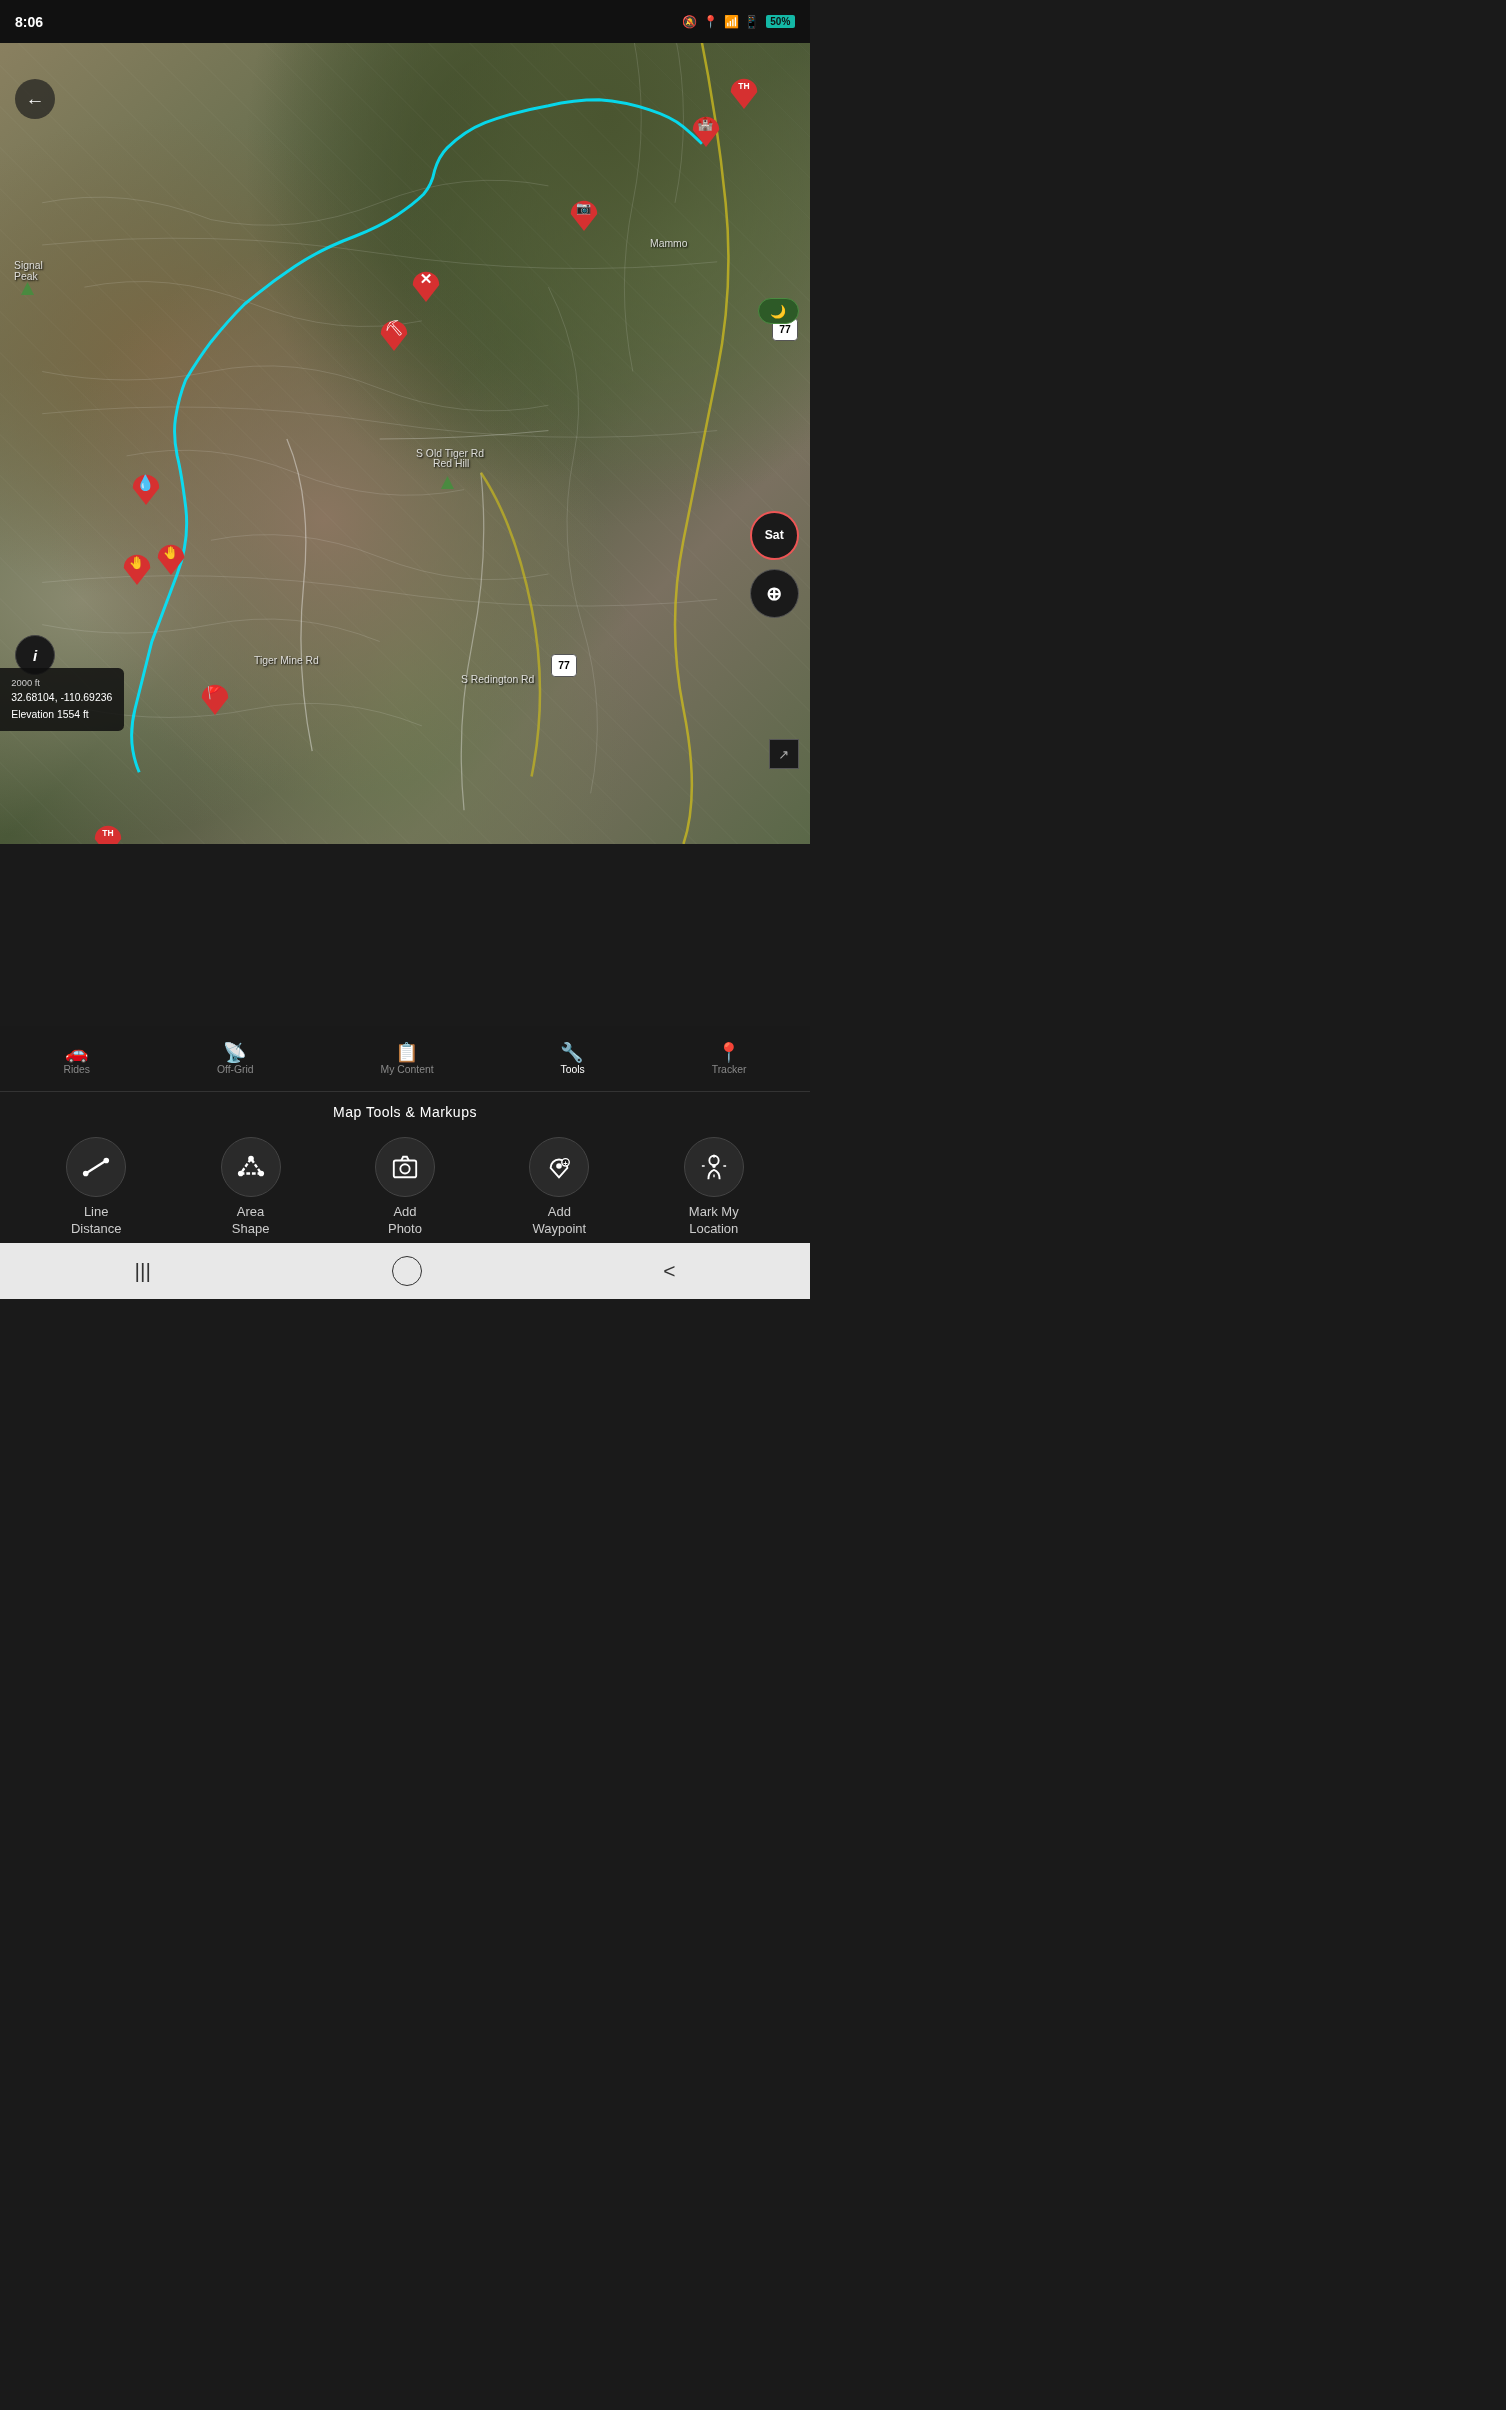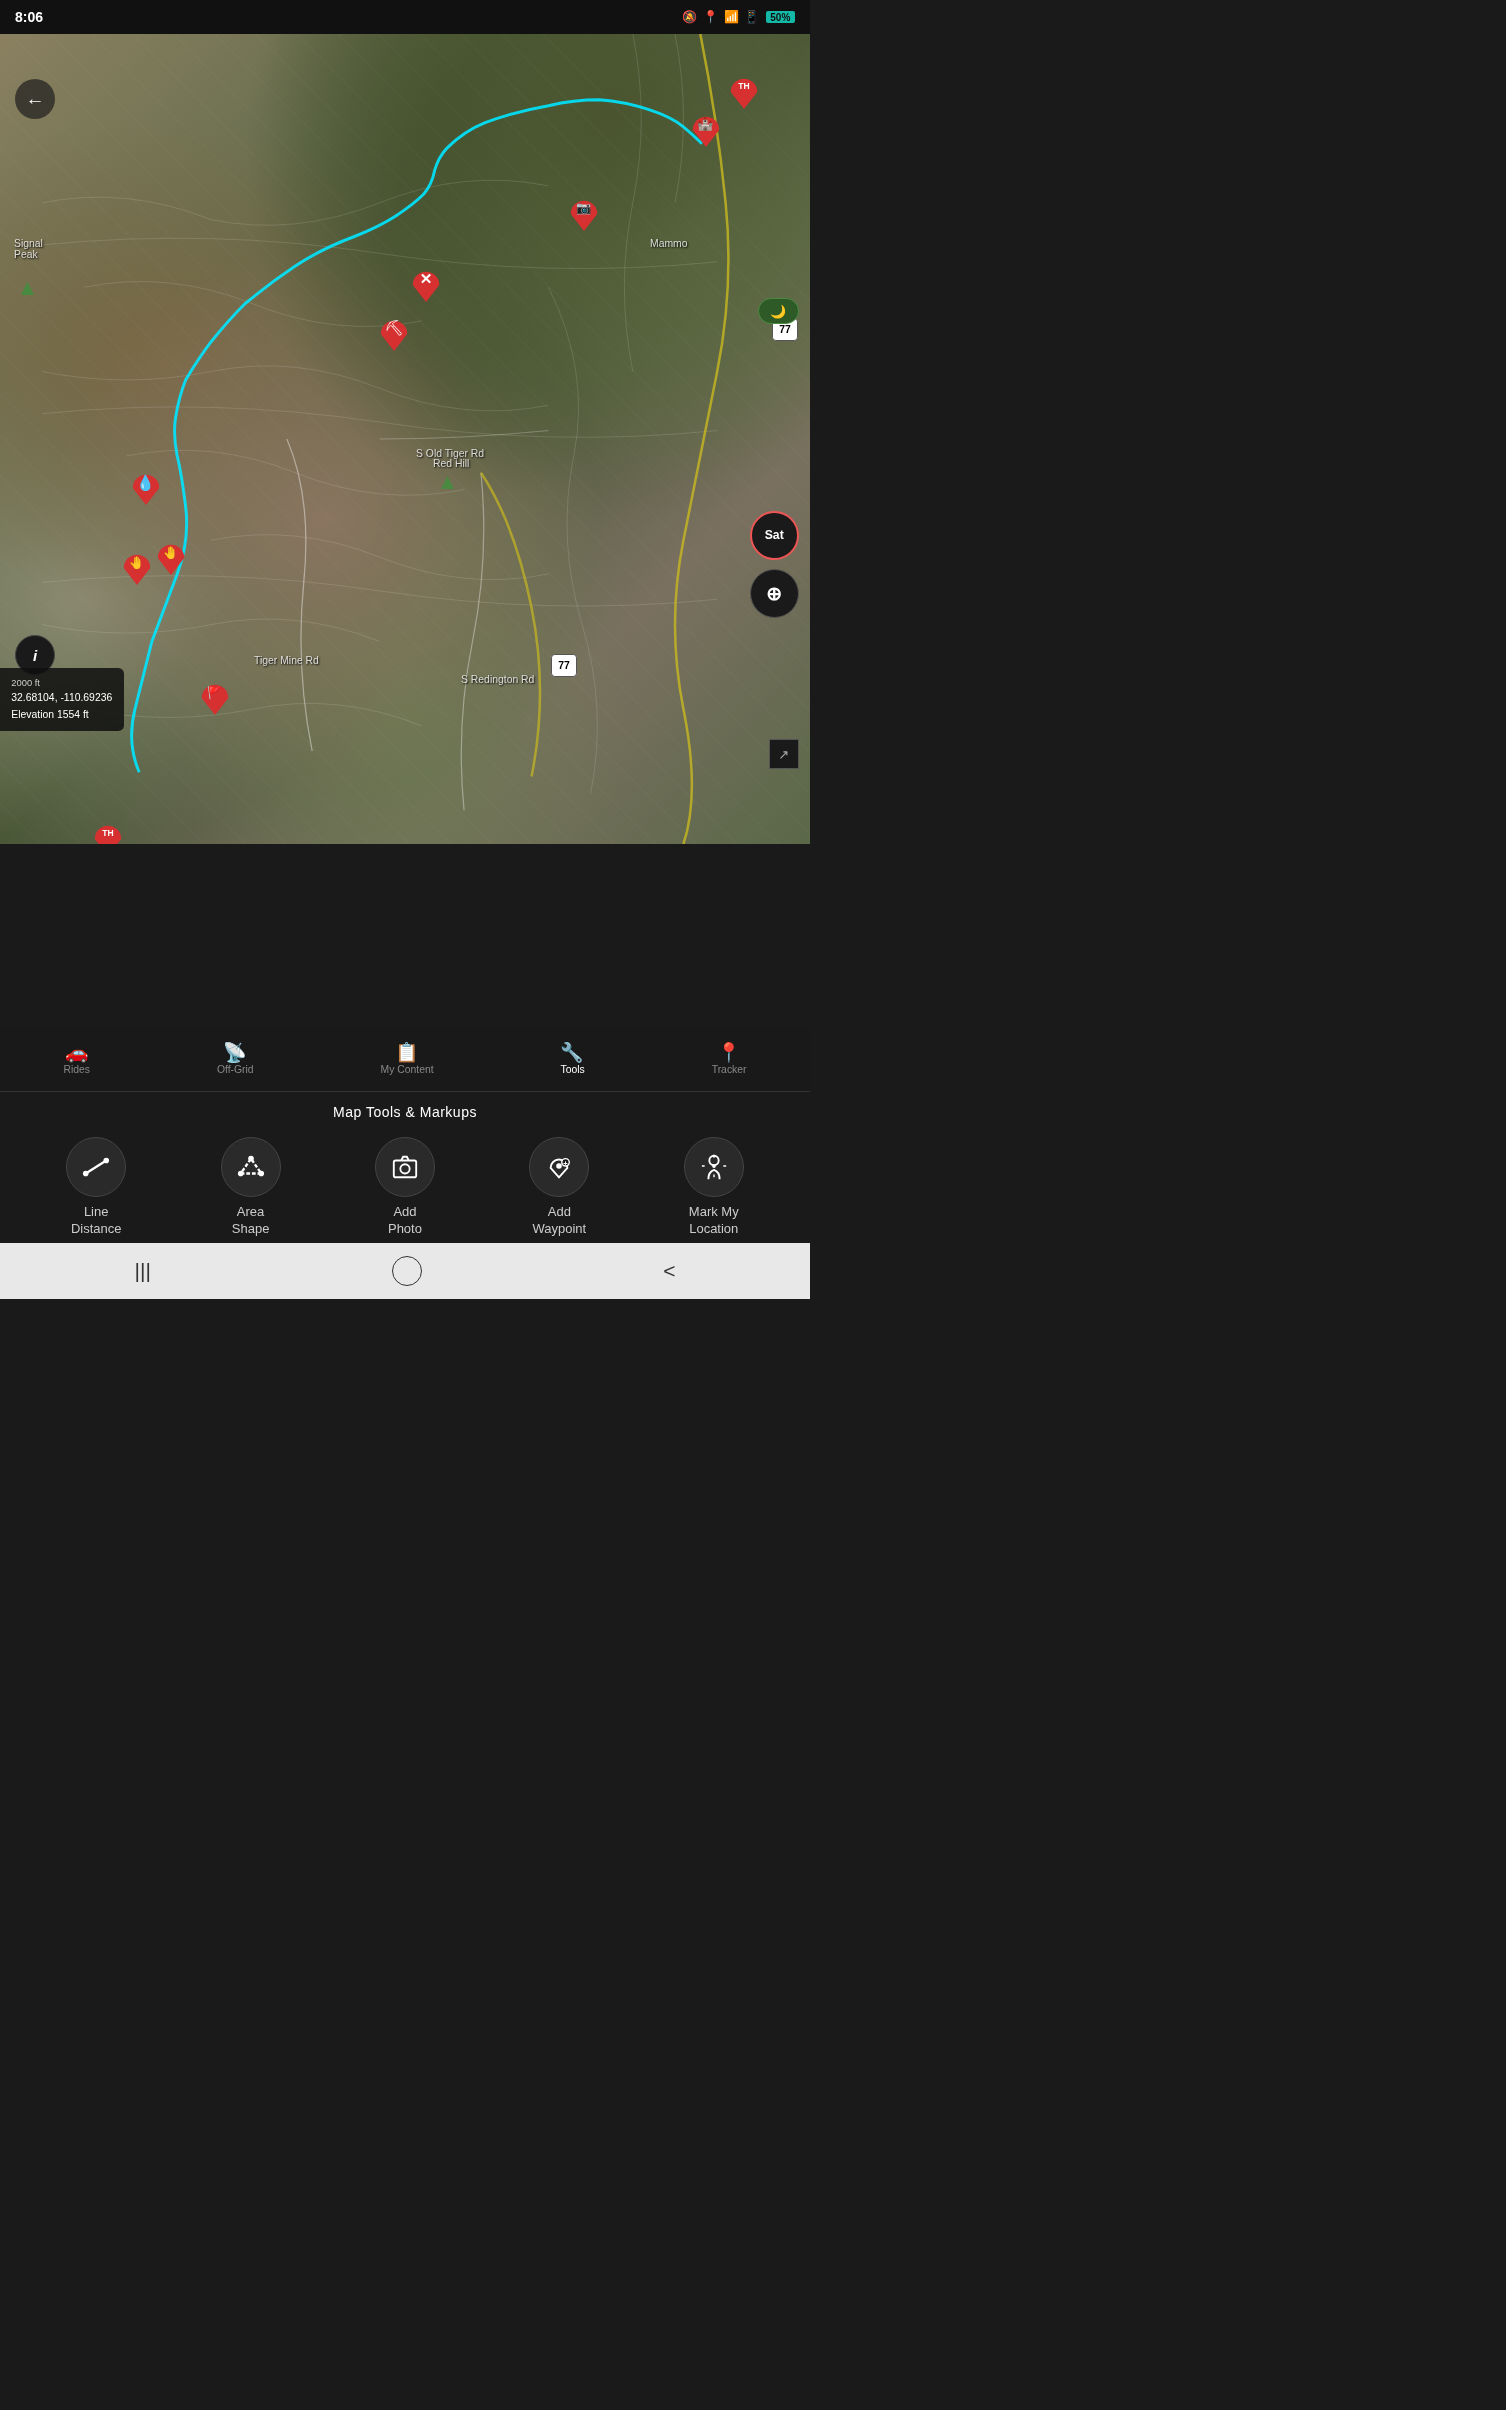--- a/index.html
+++ b/index.html
@@ -9,21 +9,21 @@
       background: #1a1a1a;
       font-family: -apple-system, BlinkMacSystemFont, 'Segoe UI', sans-serif;
       overflow: hidden;
       position: relative;
     }
 
     
     .status-bar {
       position: absolute;
       top: 0; left: 0; right: 0;
-      height: 34px;
+      height: 43px;
       background: #111;
       display: flex;
       align-items: center;
       justify-content: space-between;
       padding: 0 15px;
       z-index: 100;
     }
     .status-time {
       color: #fff;
       font-size: 14px;
@@ -391,21 +391,21 @@
 
     <path d="M520,520 Q530,620 510,720 Q490,820 500,920" stroke="rgba(255,255,255,0.35)" stroke-width="1.5" fill="none"></path>
 
     <path d="M780,0 Q800,100 810,200 Q820,300 800,400 Q780,500 760,600 Q740,700 760,800 Q780,900 760,960" stroke="#c8b820" stroke-width="3" fill="none" opacity="0.8"></path>
 
     <path d="M520,520 Q560,580 580,680 Q600,780 580,880" stroke="#c8b820" stroke-width="3" fill="none" opacity="0.7"></path>
 
     <path d="M115,875 Q100,840 110,800 Q120,760 130,720 Q145,680 160,640 Q175,600 170,560 Q165,520 160,500 Q155,475 158,455 Q162,430 170,410 Q185,385 200,365 Q220,340 240,320 Q270,295 300,275 Q330,255 370,240 Q400,228 420,215 Q440,202 452,190 Q462,178 465,162 Q470,145 480,135 Q500,115 525,105 Q560,92 600,85 Q630,78 660,78 Q690,80 720,90 Q745,98 760,110 Q772,120 782,130" stroke="#00e5ff" stroke-width="3.5" fill="none" opacity="0.9"></path>
   </svg>
 
-  <div class="map-label" style="left:14px; top:204px;">Signal<br>Peak</div>
+  <div class="map-label" style="left:14px; top:226px;">Signal<br>Peak</div>
   <div class="map-label" style="left:433px; top:424px;">Red Hill</div>
   <div class="map-label" style="left:254px; top:621px;">Tiger Mine Rd</div>
   <div class="map-label" style="left:416px; top:414px;">S Old Tiger Rd</div>
   <div class="map-label" style="left:461px; top:640px;">S Redington Rd</div>
   <div class="map-label" style="left:650px; top:204px;">Mammo</div>
 
   <div class="road-shield" style="left:772px; top:284px;">77</div>
   <div class="road-shield" style="left:551px; top:620px;">77</div>
 
   <div class="temp-badge">🌙</div>

